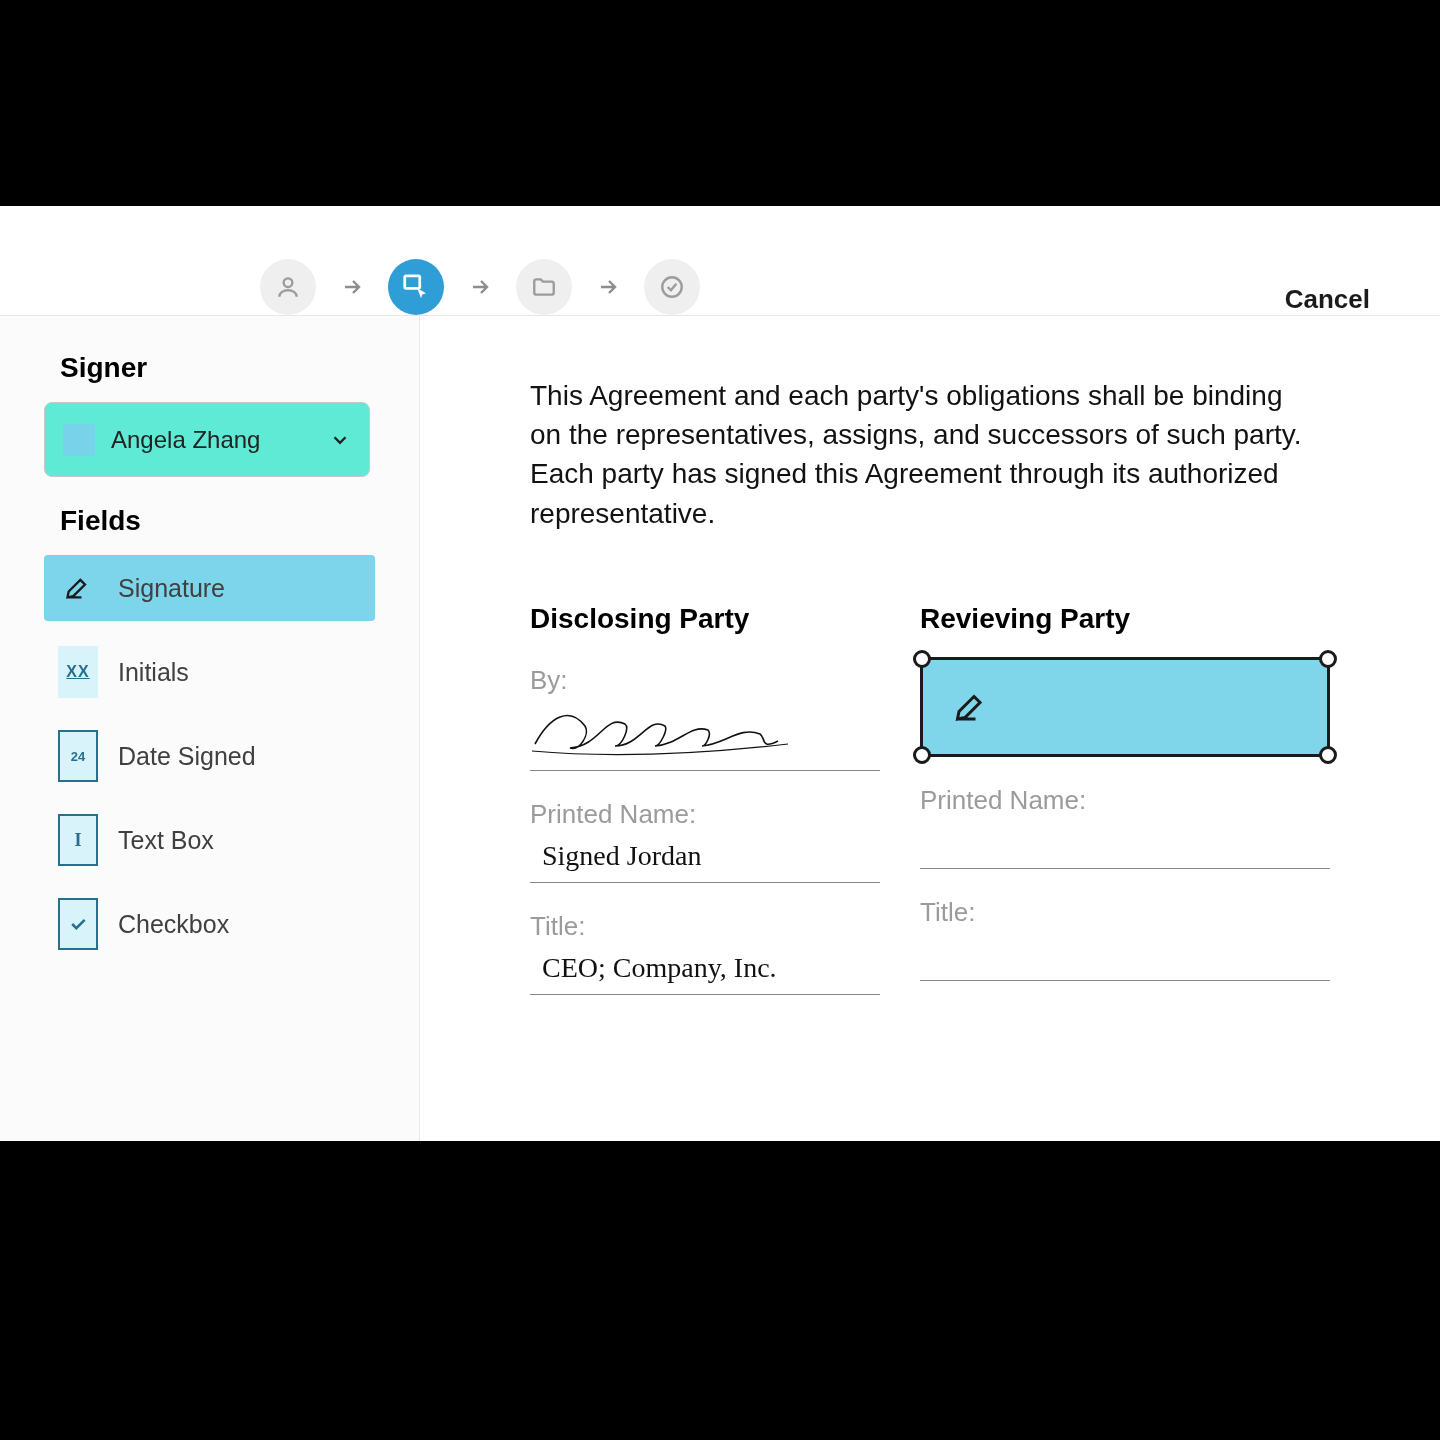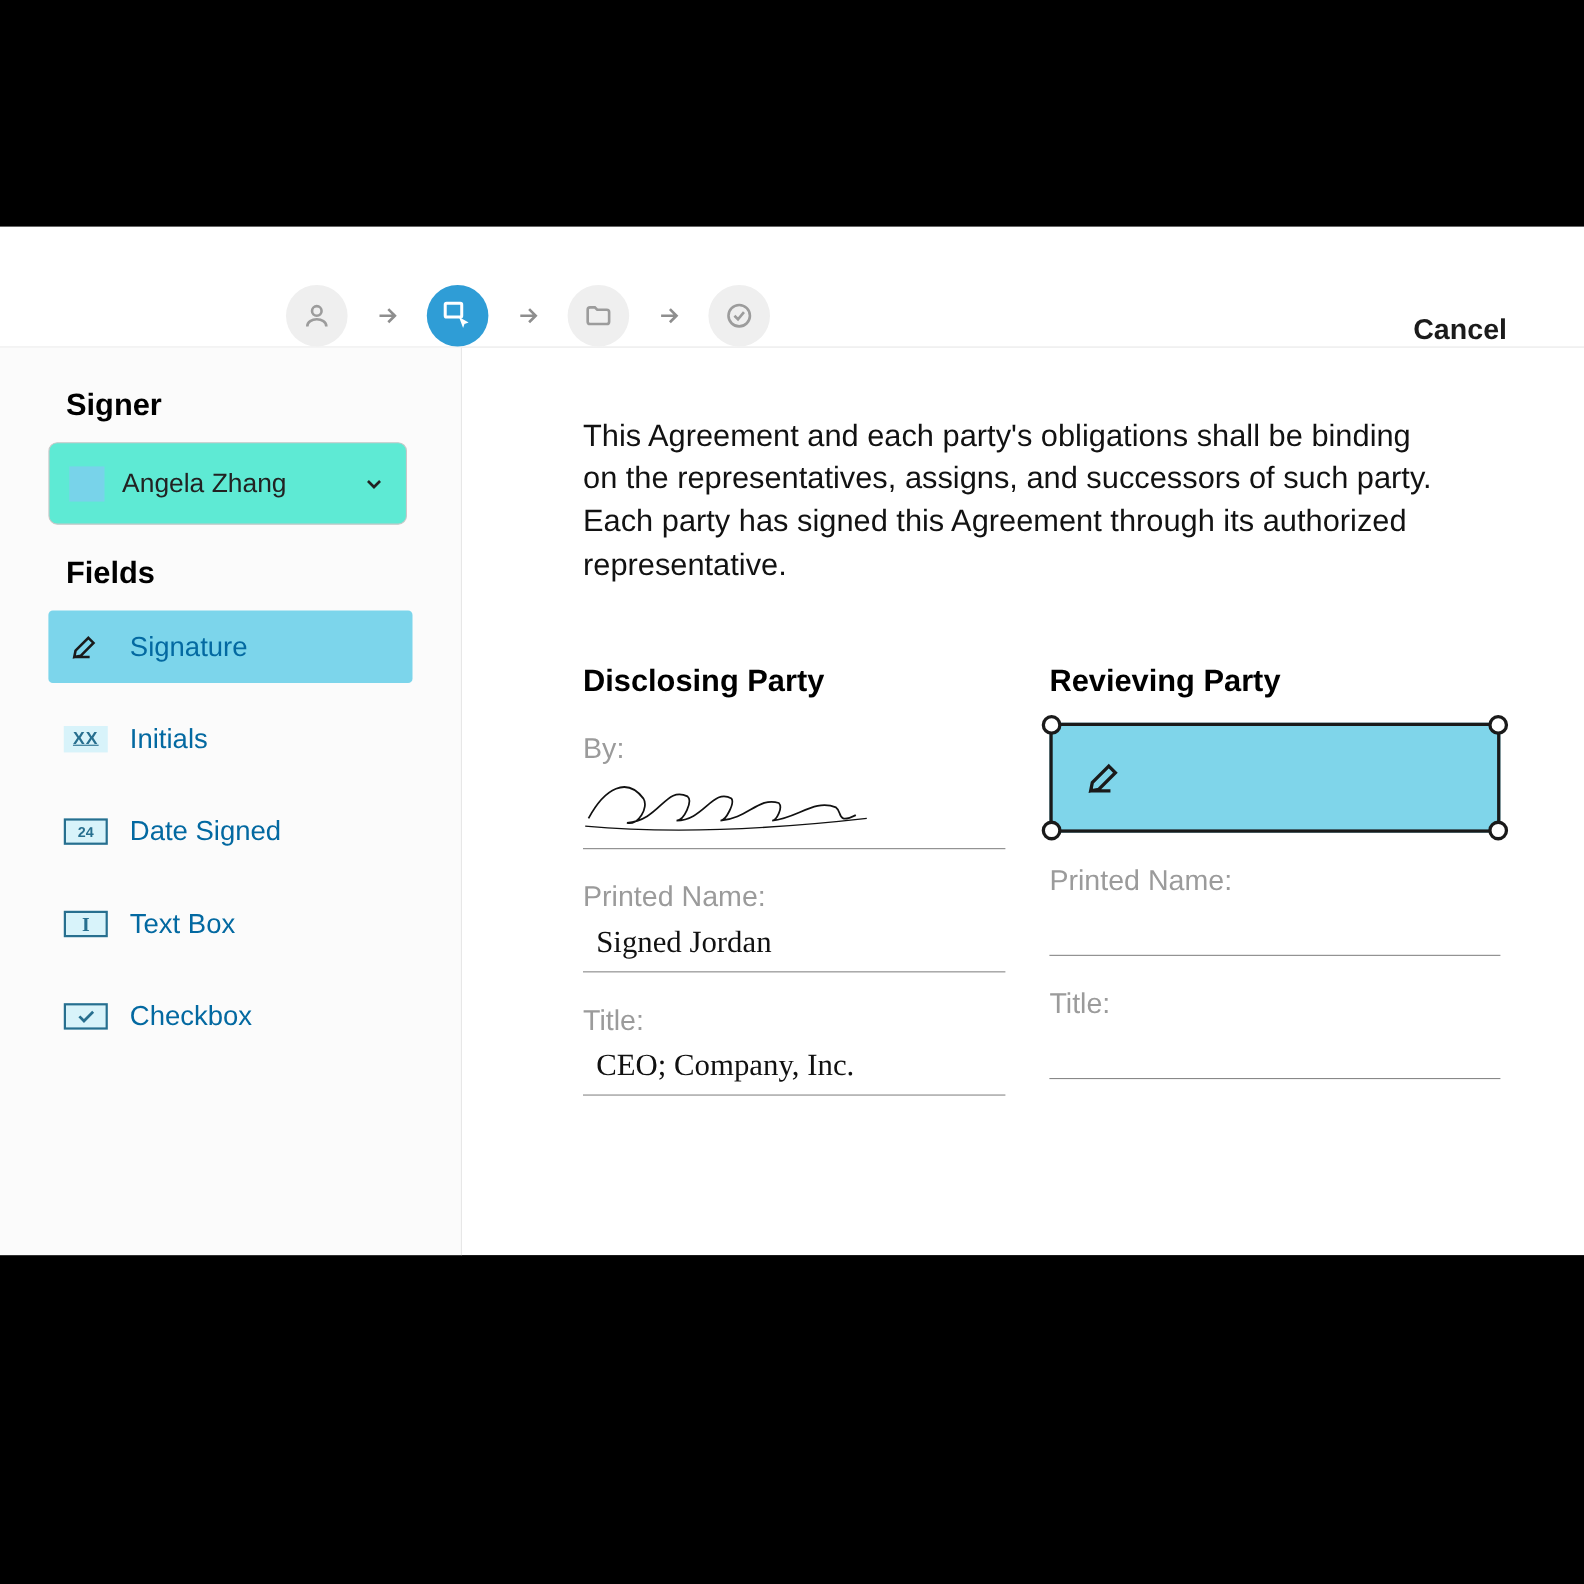--- a/index.html
+++ b/index.html
@@ -118,41 +118,41 @@
   padding: 0 14px;
   cursor: pointer;
   margin-bottom: 18px;
   border-radius: 4px;
 }
 .field-item.active {
   background: #7cd5eb;
 }
 .field-icon {
   width: 40px;
-  height: 24px;
+  height: 52px;
   background: #d8f3fa;
   display: flex;
   align-items: center;
   justify-content: center;
   margin-right: 20px;
   color: #276f8f;
   font-size: 16px;
   font-weight: 700;
 }
 .field-item.active .field-icon {
   background: transparent;
   color: #1a1a1a;
 }
 .field-label {
   font-size: 25px;
-  color: #0369a1;
+  color: #404040;
 }
 .content {
   flex: 1;
-  padding: 60px 76px 0 110px;
+  padding: 60px 110px 0 110px;
 }
 .doc-text {
   font-size: 28px;
   line-height: 1.4;
   color: #121212;
   max-width: 780px;
   margin-bottom: 70px;
 }
 .parties {
   display: flex;

